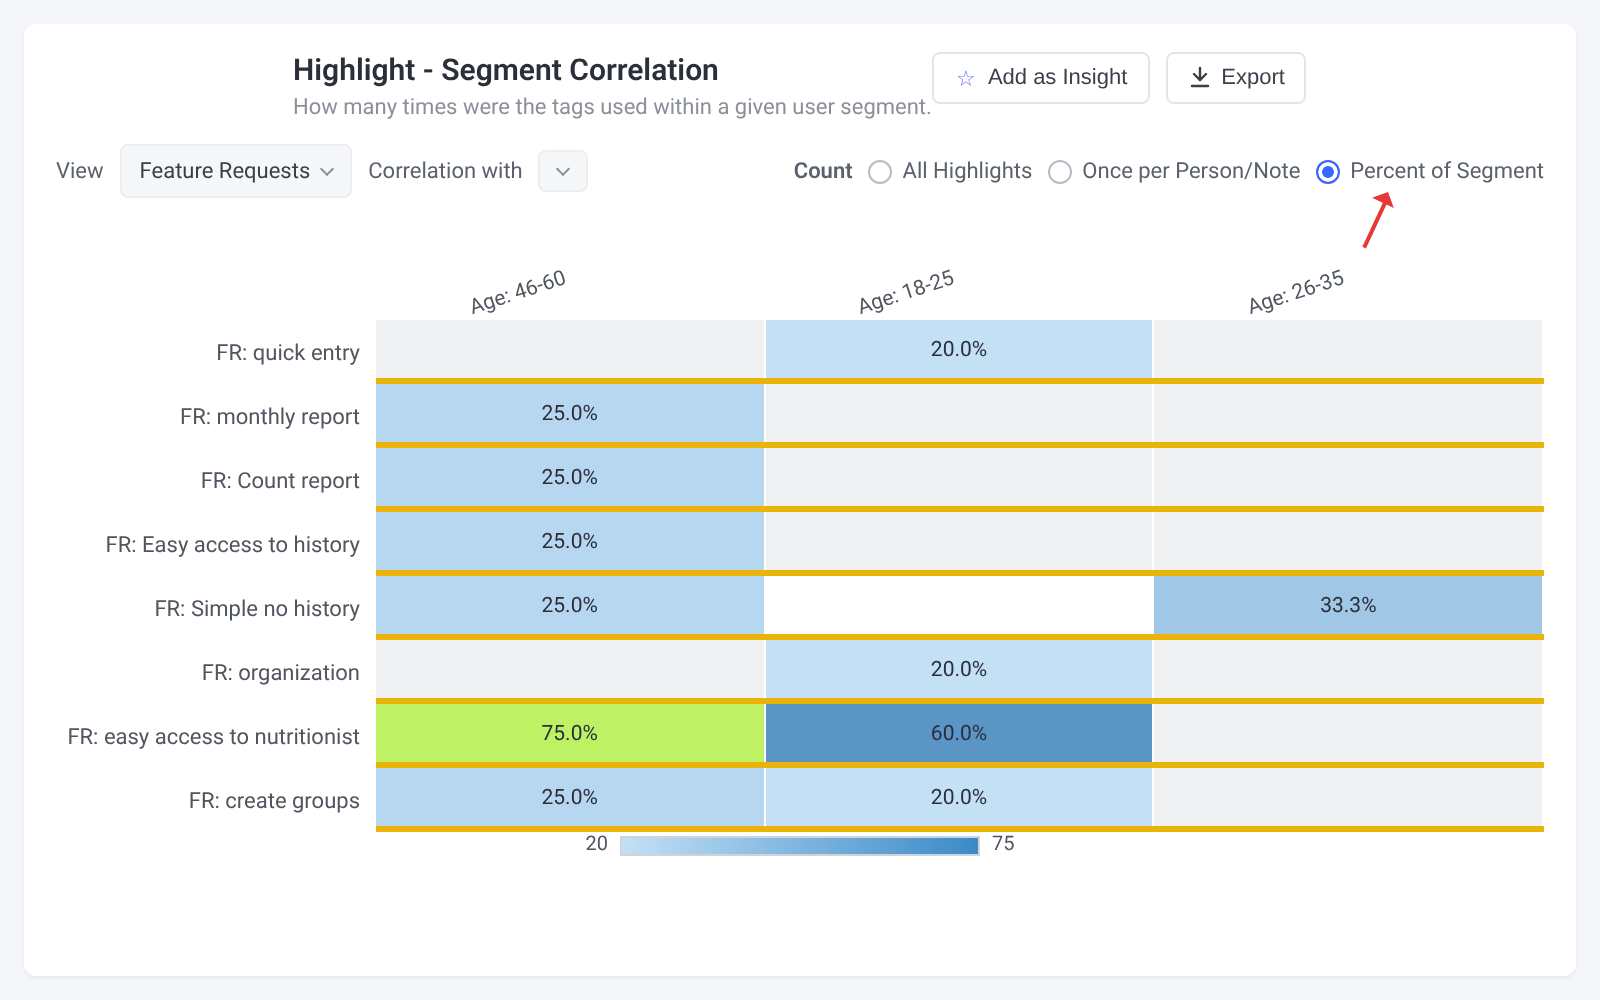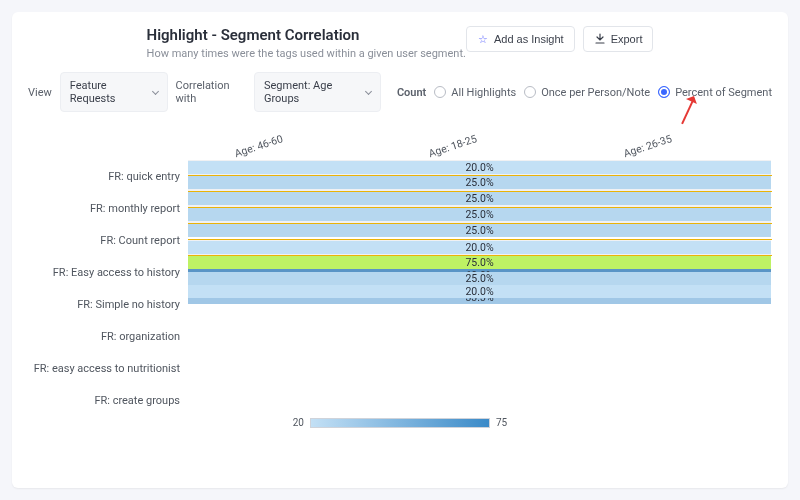--- a/index.html
+++ b/index.html
@@ -47,21 +47,21 @@
   .heatwrap { position:absolute; left: 16px; right:16px; top: 100px; bottom: 20px; }
   .colhdrs { position:relative; height:48px; margin-left:160px; }
   .colhdr {
     position:absolute; bottom:0; font-size:10.5px; color:#50565f;
     transform: rotate(-18deg); transform-origin: left bottom; white-space:nowrap;
   }
   .grid { display:flex; }
   .rowlabels { width:160px; display:flex; flex-direction:column; }
   .rlab { height:32px; display:flex; align-items:center; justify-content:flex-end; font-size:11px; color:#50565f; padding-right:8px; }
   .cells { flex:1; display:flex; flex-direction:column; }
-  .crow { height:16px; display:flex; border-bottom:1px solid #eab308;flex-direction:column; }
+  .crow { height:32px; display:flex; border-bottom:3px solid #eab308; }
   .cell { flex:1; display:flex; align-items:center; justify-content:center; font-size:10.5px; color:#2a2f3a; border-right:1px solid #fff;}
   .legend { margin-top:1px; display:flex; align-items:center; justify-content:center; gap:6px; font-size:10px; color:#50565f; }
   .lbar { width:180px; height:10px; background:linear-gradient(to right, #c3e0f5, #3a8ac8); border:1px solid #cfd3da; }
 
   .arrow { position:absolute; pointer-events:none; }
   .arrow .head {
     width:0; height:0; border:6px solid transparent; border-bottom-color:#e53935; transform:rotate(25deg);
     position:absolute; left:0; top:0;
   }
   .arrow .shaft {
@@ -94,21 +94,20 @@
   </div>
 
   <div class="row2">
     <span>View</span>
     <div class="select">
       <span>Feature Requests</span>
       <span class="chev"></span>
     </div>
     <span>Correlation with</span>
     <div class="select">
-      <span>Segment: Age Groups</span>
       <span class="chev"></span>
     </div>
     <div class="spacer"></div>
     <span style="font-weight:600;">Count</span>
     <label class="radio">
       <span class="dot"></span>
       <span>All Highlights</span>
     </label>
     <label class="radio">
       <span class="dot"></span>

